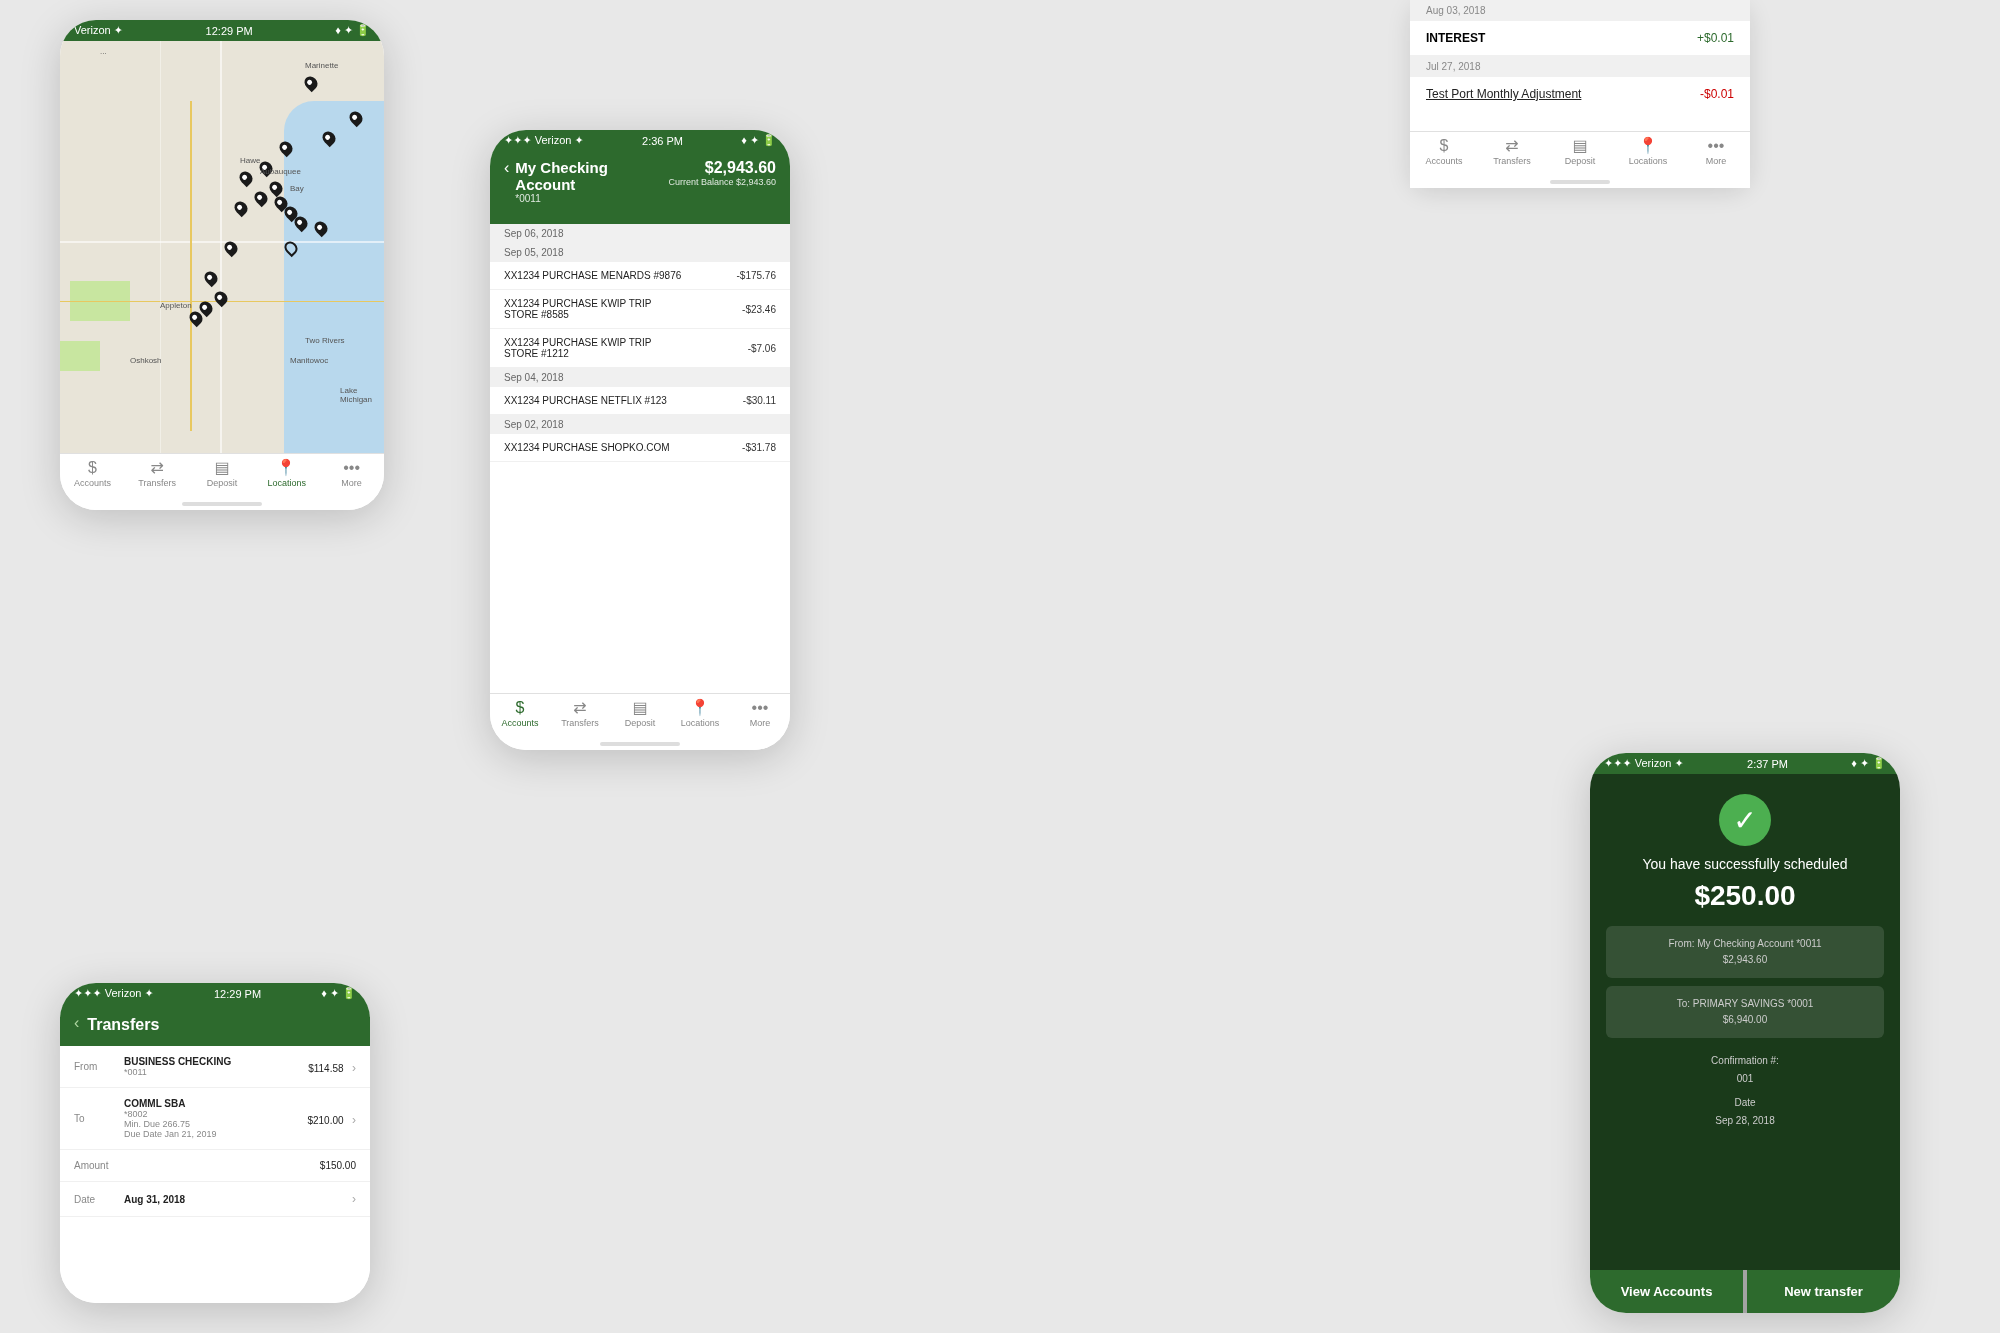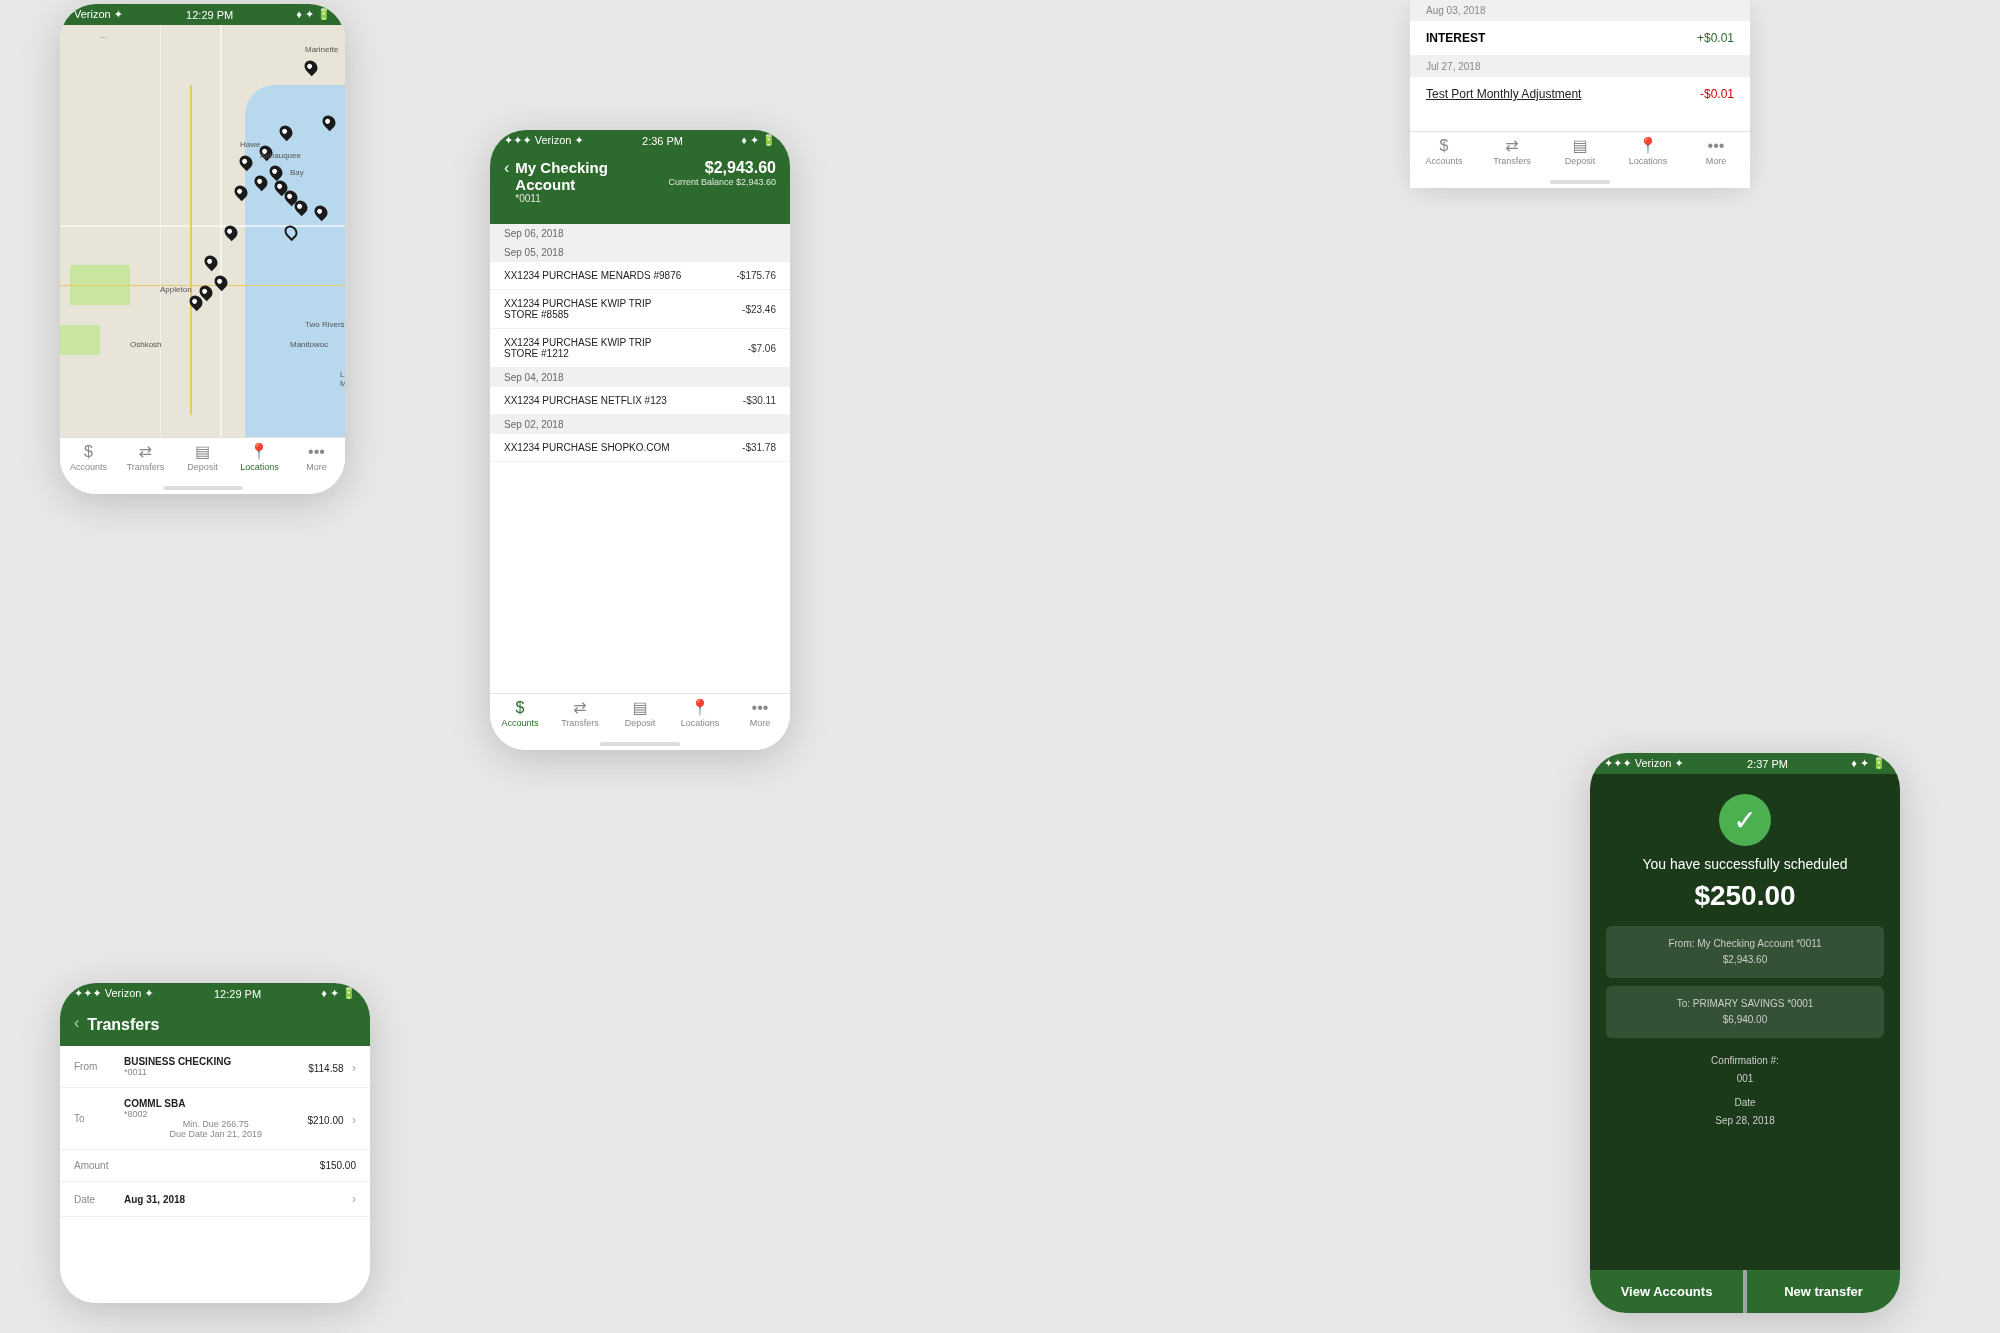--- a/index.html
+++ b/index.html
@@ -56,23 +56,23 @@
       font-size: 9px;
       color: #888;
       gap: 2px;
       cursor: pointer;
     }
     .nav-item.active { color: #2d6a2d; }
     .nav-icon { font-size: 16px; line-height: 1; }
 
     
     #phone-map {
-      width: 285px;
+      width: 324px;
       height: 490px;
-      top: 4px;
+      top: 20px;
       left: 60px;
       border-radius: 36px;
     }
     .map-area {
       flex: 1;
       background: #e8e4d8;
       position: relative;
       overflow: hidden;
     }
     .map-bg {
@@ -186,21 +186,21 @@
     .transfer-row {
       display: flex;
       align-items: center;
       padding: 10px 14px;
       border-bottom: 1px solid #f0f0f0;
     }
     .transfer-label { font-size: 10px; color: #888; width: 50px; }
     .transfer-info { flex: 1; }
     .transfer-acct { font-size: 10px; font-weight: 600; color: #222; }
     .transfer-num { font-size: 9px; color: #888; }
-    .transfer-due { font-size: 9px; color: #888; text-align: center; }
+    .transfer-due { font-size: 9px; color: #888; }
     .transfer-amt { font-size: 10px; color: #222; text-align: right; }
     .transfer-chevron { color: #aaa; font-size: 12px; margin-left: 4px; }
 
     
     #phone-success {
       width: 300px;
       height: 540px;
       bottom: 20px;
       right: 90px;
     }

